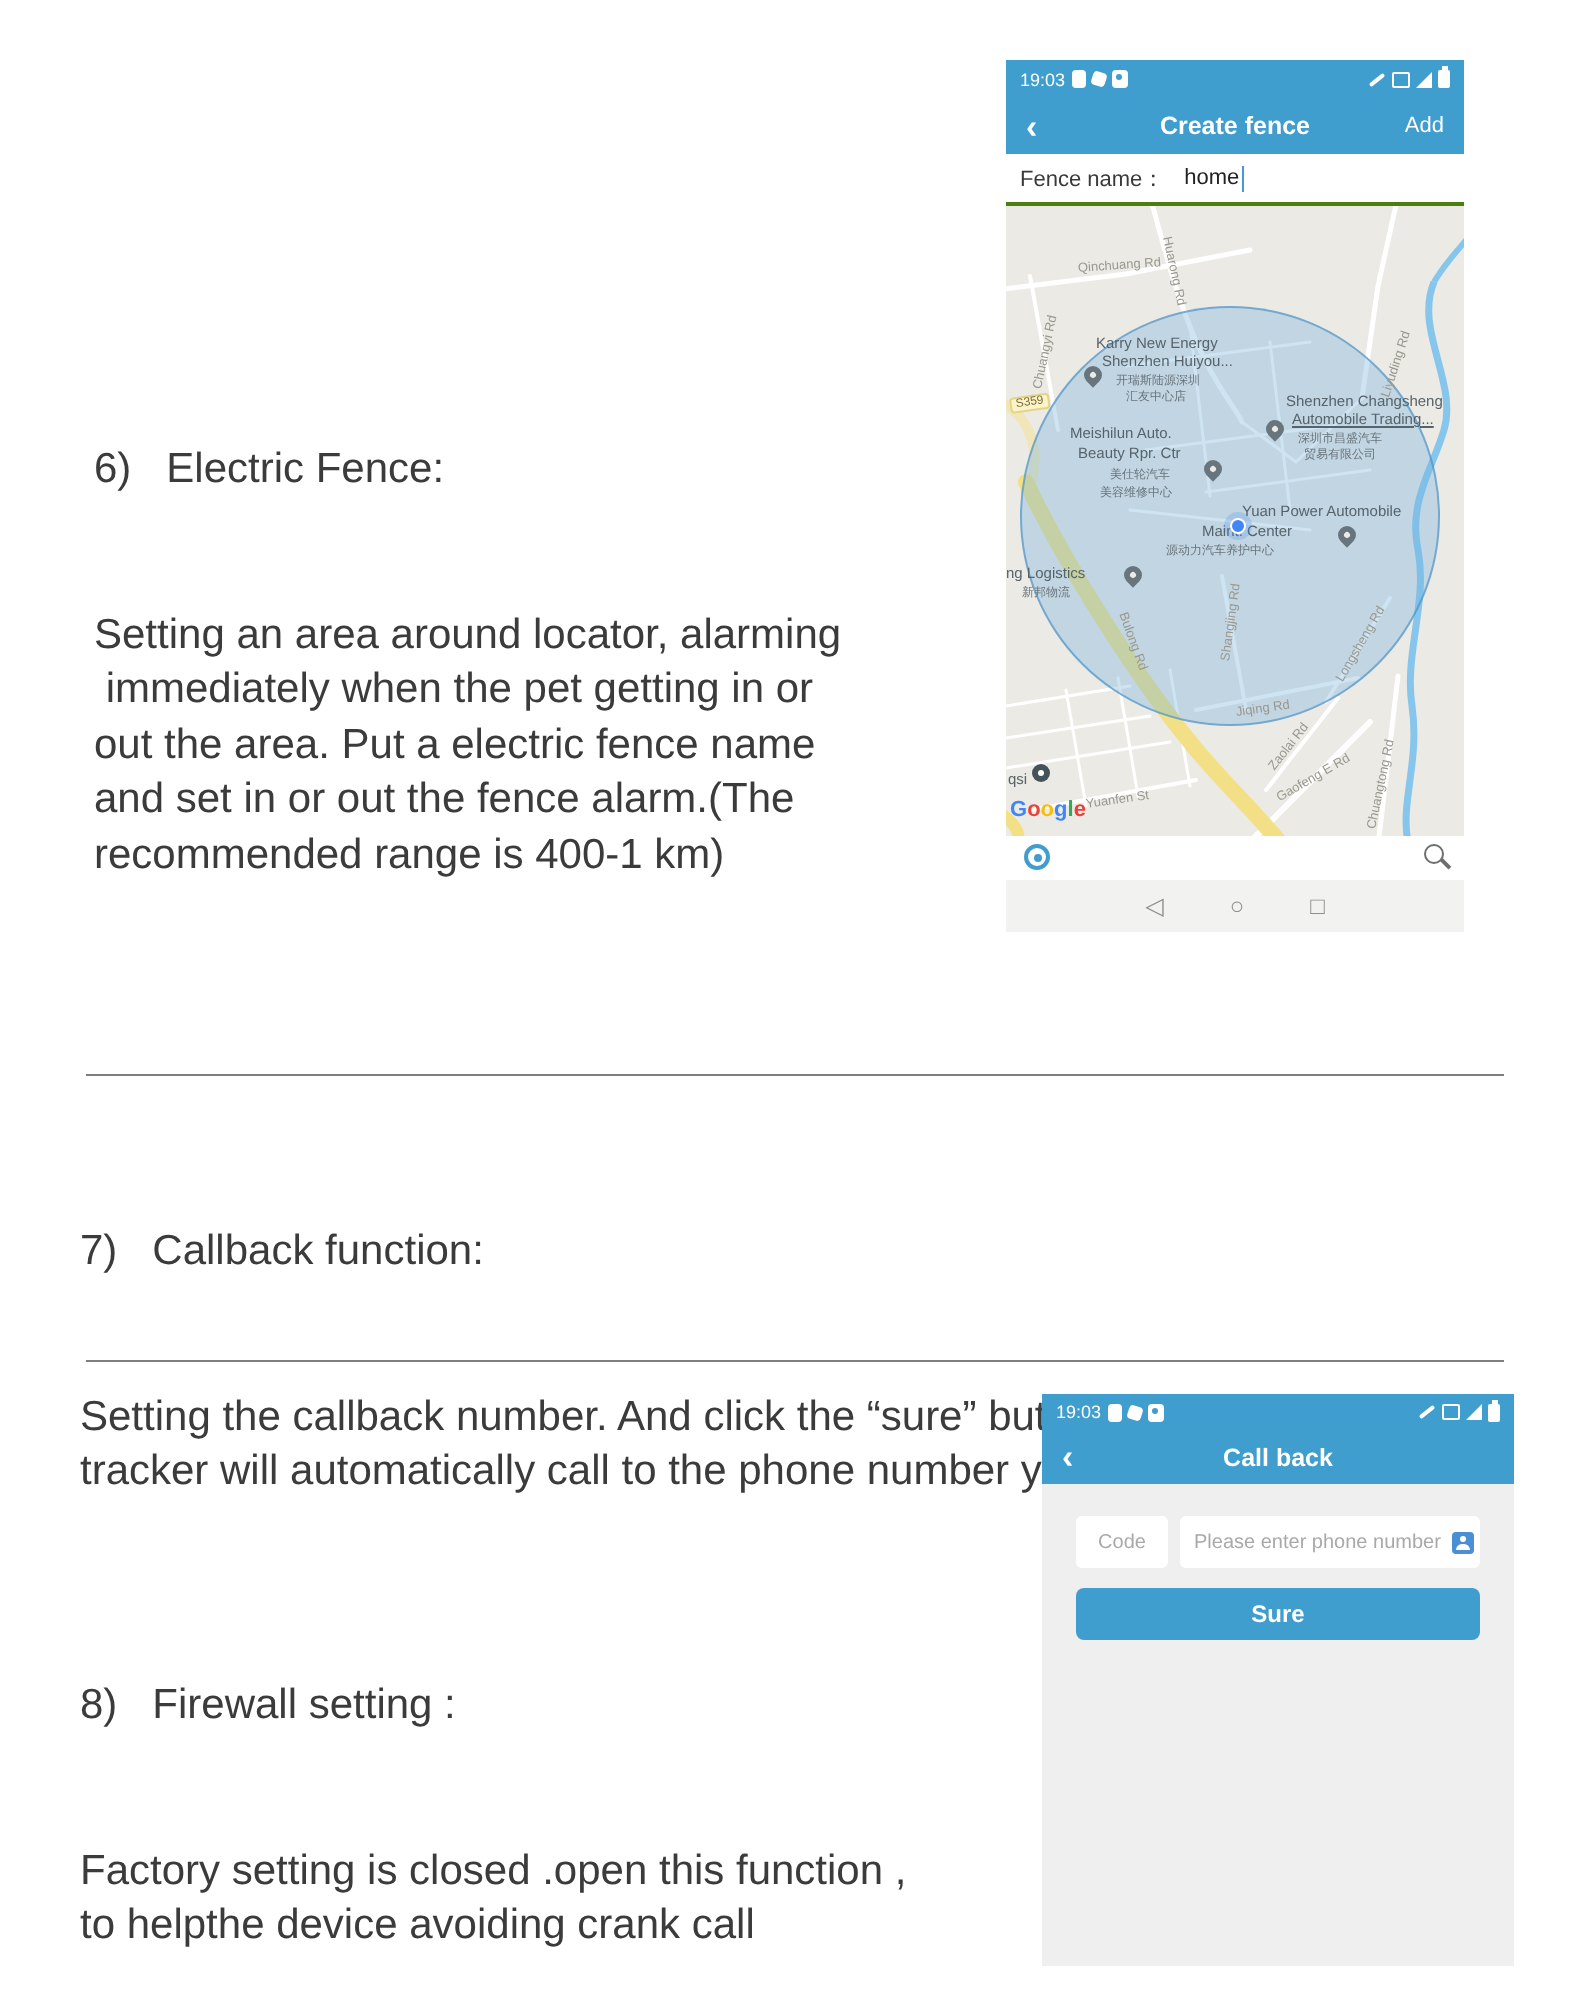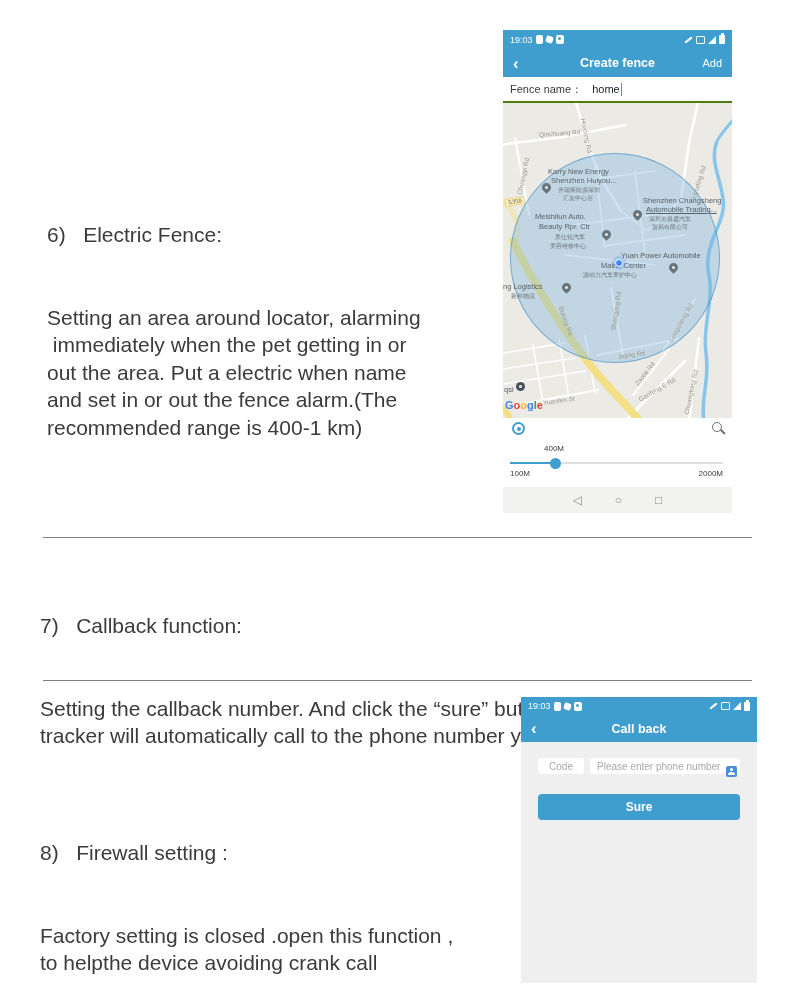--- a/index.html
+++ b/index.html
@@ -90,39 +90,39 @@
   .sl-max { position:absolute; right:9px; top:29px; }
 
   .navbar { height:26px; background:#f2f2f1; display:flex; align-items:center; justify-content:center; gap:33px; color:#8f8f8f; font-size:12px; }
   .navbar span { line-height:1; }
 
   
   #phone2 { left:521px; top:697px; width:236px; height:286px; background:#efefef; }
   #phone2 .statusbar { height:18px; }
   #phone2 .apphdr { height:27px; }
   .cb-body { position:relative; height:241px; }
-  .cb-input { position:absolute; top:16px; height:16px; background:#fff; border-radius:3px; border:none; outline:none;
+  .cb-input { position:absolute; top:16px; height:26px; background:#fff; border-radius:3px; border:none; outline:none;
     font-family:"Liberation Sans", sans-serif; font-size:10px; color:#333; }
   .cb-input::placeholder { color:#a9a9a9; }
   #code-input { left:17px; width:46px; text-align:center; }
   #phone-input { left:69px; width:150px; padding:0 16px 0 7px; }
   .contact-ic { position:absolute; left:205px; top:24px; width:11px; height:11px; background:#4a8fd4; border-radius:2px; }
   .contact-ic::before { content:""; position:absolute; left:3.7px; top:1.8px; width:3.4px; height:3.4px; border-radius:50%; background:#fff; }
   .contact-ic::after { content:""; position:absolute; left:2.2px; top:6px; width:6.4px; height:3.4px; border-radius:3px 3px 0 0; background:#fff; }
   .sure-btn { position:absolute; left:17px; top:52px; width:202px; height:26px; background:#3f9ecd; border:none; border-radius:4px;
     color:#fff; font-weight:bold; font-size:12px; font-family:"Liberation Sans", sans-serif; }
 </style>
 </head>
 <body>
 
 <div class="page">
 
   <div class="tsec" id="sec6">
     <div class="t-title">6)   Electric Fence:</div>
-    <div><div>Setting an area around locator, alarming</div><div> immediately when the pet getting in or</div><div>out the area. Put a electric when name</div><div>and set in or out the fence alarm.(The</div><div>recommended range is 400-1 km)</div></div>
+    <div><div>Setting an area around locator, alarming</div><div> immediately when the pet getting in or</div><div>out the area. Put a electric fence name</div><div>and set in or out the fence alarm.(The</div><div>recommended range is 400-1 km)</div></div>
   </div>
 
   <div class="phone" id="phone1">
     <div class="statusbar">
       <div class="sb-left">
         <span>19:03</span>
         <span class="si si-shot"></span>
         <span class="si si-tag"></span>
         <span class="si si-pin"></span>
       </div>
@@ -221,29 +221,20 @@
           <div class="station" style="left: 13px; top: 279px;"></div>
         </div>
       <div class="google-logo"><span style="color: rgb(66, 133, 244);">G</span><span style="color: rgb(234, 67, 53);">o</span><span style="color: rgb(251, 188, 5);">o</span><span style="color: rgb(66, 133, 244);">g</span><span style="color: rgb(52, 168, 83);">l</span><span style="color: rgb(234, 67, 53);">e</span></div>
     </div>
 
     <div class="loc-row">
       <span class="target-ic"></span>
       <span class="mag-ic"></span>
     </div>
 
-    <div class="slider-zone">
-      <span class="sl-val">400M</span>
-      <div class="sl-track">
-        <div class="sl-fill"></div>
-        <div class="sl-thumb"></div>
-      </div>
-      <span class="sl-min">100M</span>
-      <span class="sl-max">2000M</span>
-    </div>
 
     <div class="navbar">
       <span>◁</span>
       <span>○</span>
       <span>□</span>
     </div>
   </div>
 
   <div class="hr" id="hr1"></div>
 

